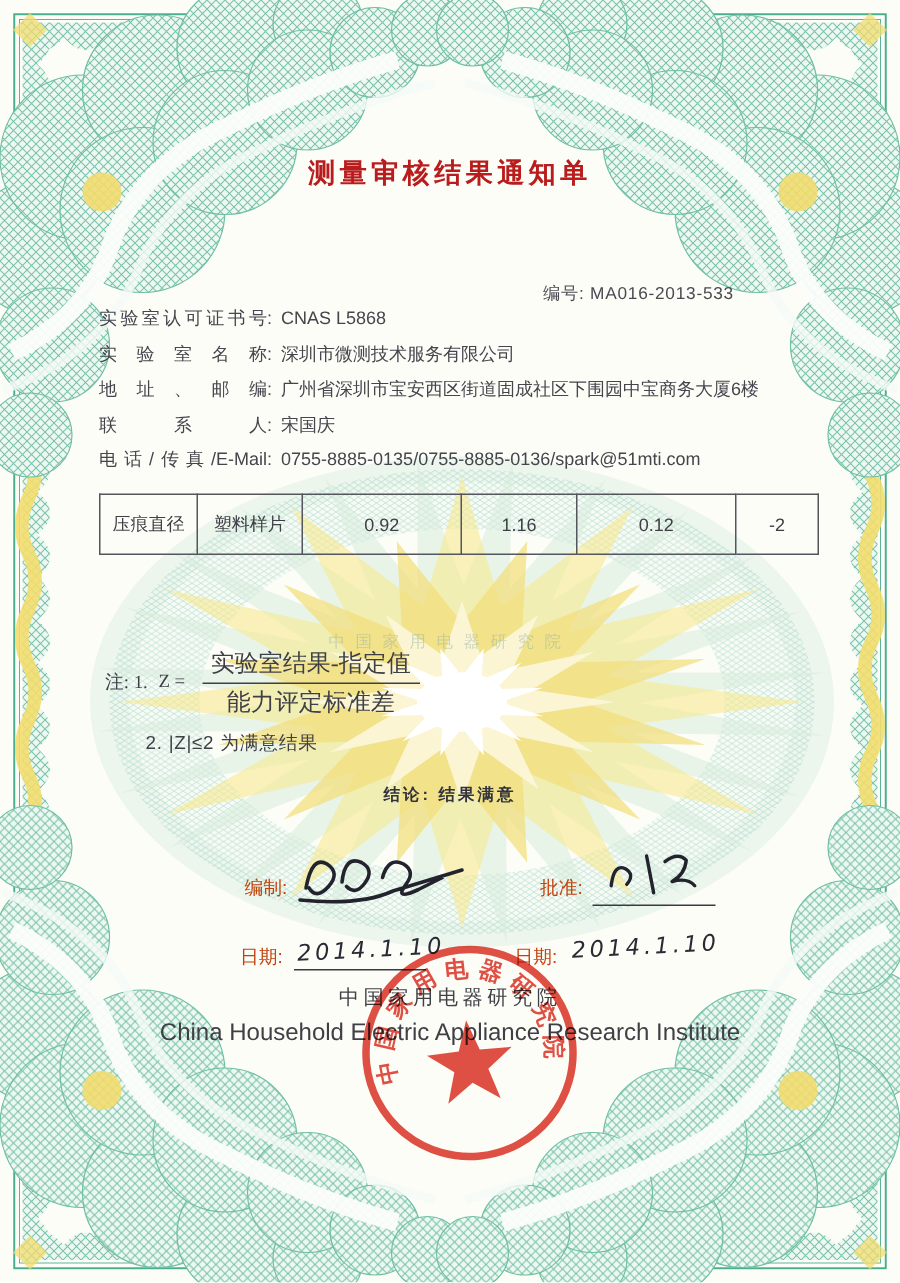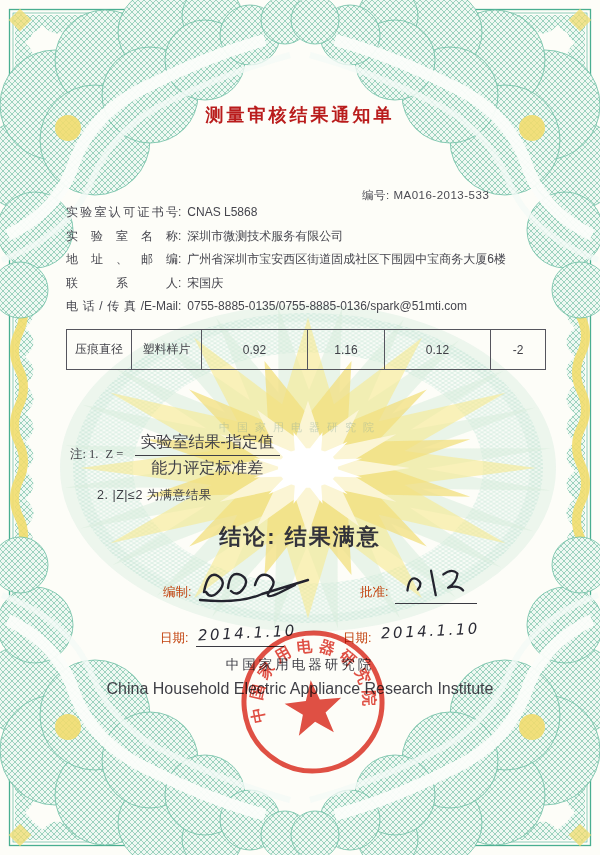--- a/index.html
+++ b/index.html
@@ -23,21 +23,21 @@
        font-size:11.5px;color:#3f3f46;table-layout:fixed;}
   table.results th,table.results td{border:1px solid #55555e;text-align:center;
        font-weight:normal;padding:0 2px;background:transparent;}
   table.results th{height:36px;}
   table.results td{height:40px;font-size:12px;}
   .notes{left:70px;top:432px;font-size:12.5px;color:#3f3f46;font-family:Liberation Serif, serif;}
   .frac{display:inline-block;text-align:center;vertical-align:middle;margin-left:8px;font-size:16px;}
   .frac .num{display:block;border-bottom:1.4px solid #3f3f46;padding:0 6px 2px;}
   .frac .den{display:block;padding-top:2px;}
   .note2{left:97px;top:487px;font-size:12.5px;color:#3f3f46;letter-spacing:.5px;}
-  .conclusion{left:0;top:522px;width:100%;text-align:center;font-size:22px;font-weight:bold;
+  .conclusion{left:0;top:522px;width:100%;text-align:center;font-size:11px;font-weight:bold;
        letter-spacing:2px;color:#33333b;}
   .lbl{font-size:12.5px;color:#c2410c;}
   .hand{font-family:"DejaVu Sans",sans-serif;font-style:italic;font-size:15px;color:#2a2a34;
        letter-spacing:2.5px;transform:rotate(-3deg);display:inline-block;}
   .u-line{border-top:1.5px solid #3a3a42;height:0;}
   .inst-cn{left:0;top:656px;width:100%;text-align:center;font-size:13.5px;letter-spacing:3px;color:#3f3f46;}
   .inst-en{left:0;top:680px;width:100%;text-align:center;font-size:16px;
        font-family:Liberation Sans, sans-serif;color:#3f3f46;}
   .wmtext{left:120px;top:420px;width:360px;text-align:center;font-size:11px;letter-spacing:7px;
        color:#8aa89a;opacity:.4;}

